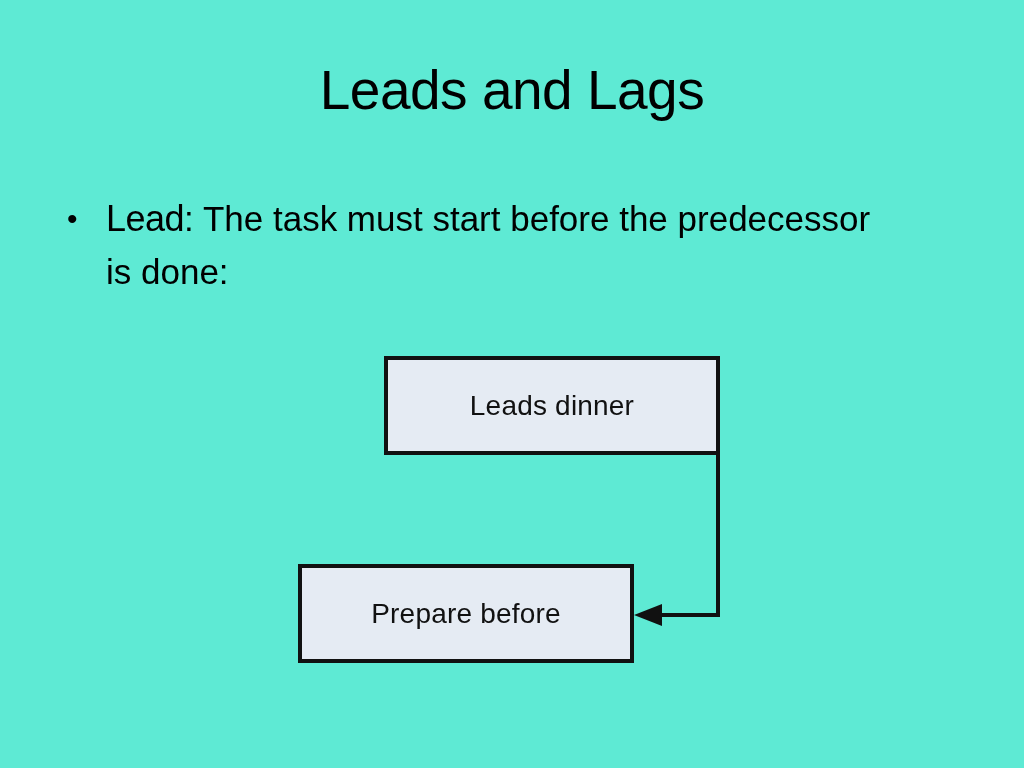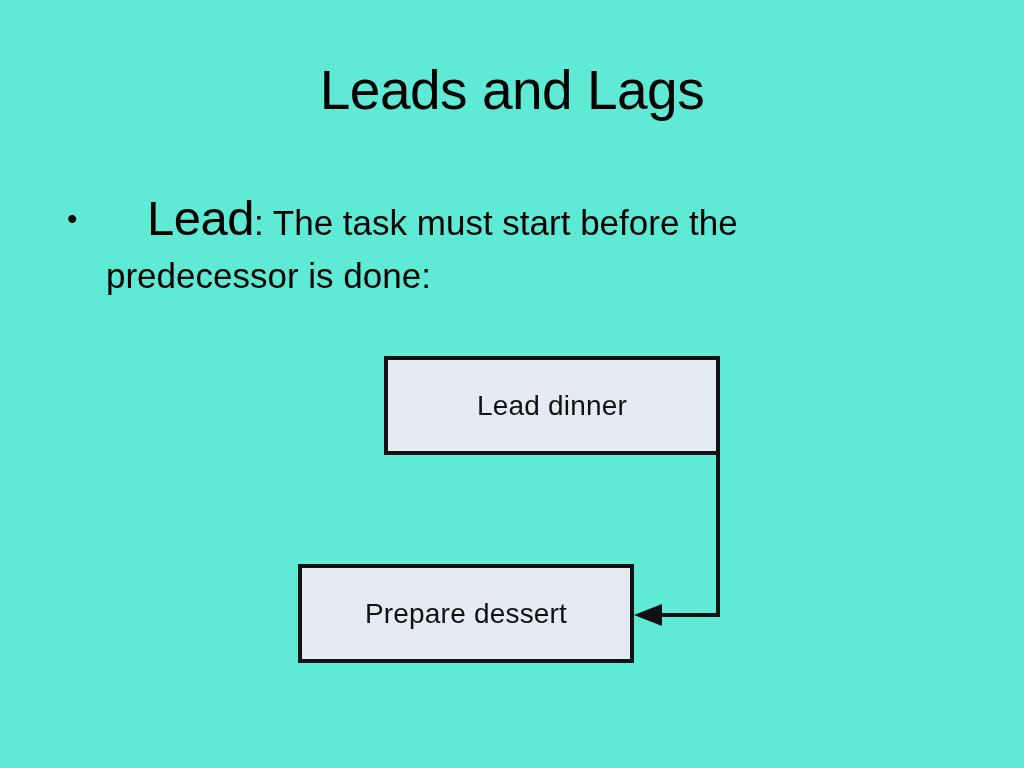--- a/index.html
+++ b/index.html
@@ -62,24 +62,23 @@
   }
   .bullet-marker {
     position: absolute;
     left: 5px;
     top: 0;
     font-size: 30px;
     line-height: 53px;
     color: #000000;
   }
   .lead-term {
-    font-size: 49px;
+    font-size: 36px;
     line-height: 53px;
     letter-spacing: -0.5px;
-    margin-left: 41px;
   }
   .lead-rest {
     font-size: 35px;
   }
 
   
   #diagram {
     position: absolute;
     left: 0;
     top: 0;
@@ -138,22 +137,22 @@
 
   <div id="diagram">
 
     <svg id="connector-svg" viewBox="0 0 1024 768">
 
       <path d="M 718 455 L 718 615 L 650 615" fill="none" stroke="#111111" stroke-width="4"></path>
       <polygon points="634,615 662,604 662,626" fill="#111111"></polygon>
     </svg>
 
     <div class="node-box" id="node-serve-dinner">
-      <span>Lead dinner</span>
+      <span>Leads dinner</span>
     </div>
 
     <div class="node-box" id="node-prepare-dessert">
-      <span>Prepare dessert</span>
+      <span>Prepare before</span>
     </div>
 
   </div>
 
 </div>
 
 </body></html>

